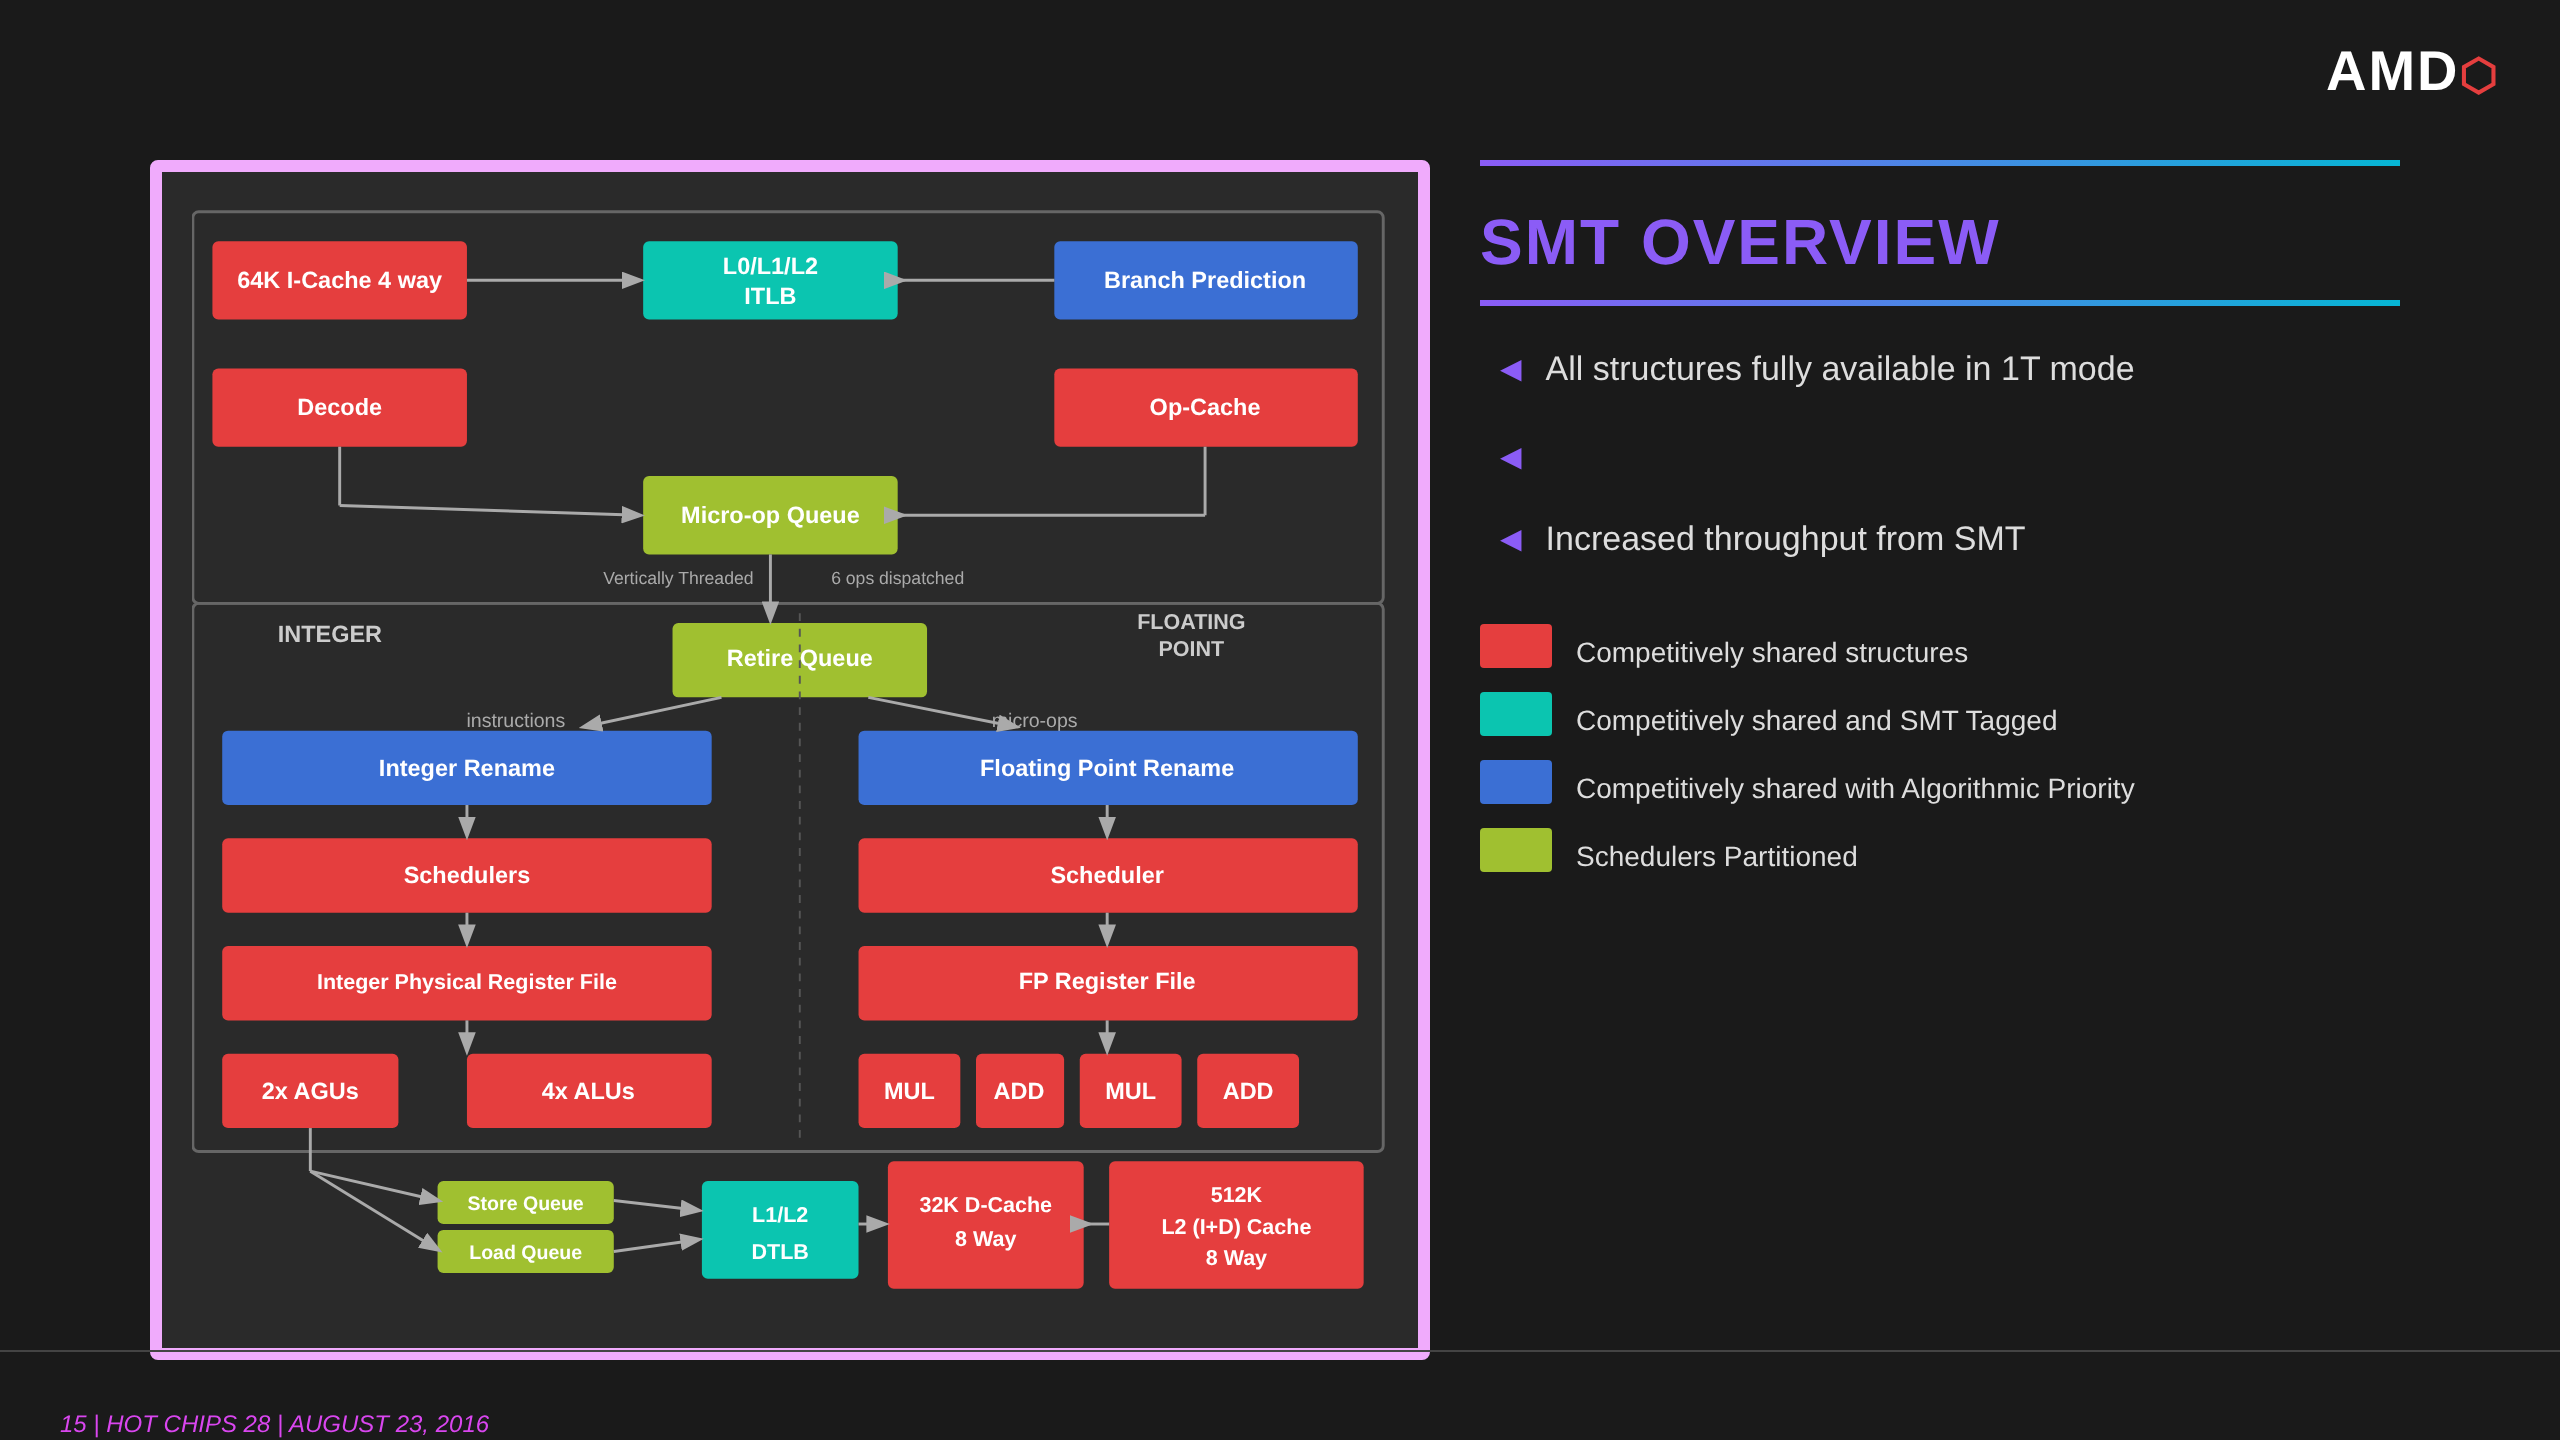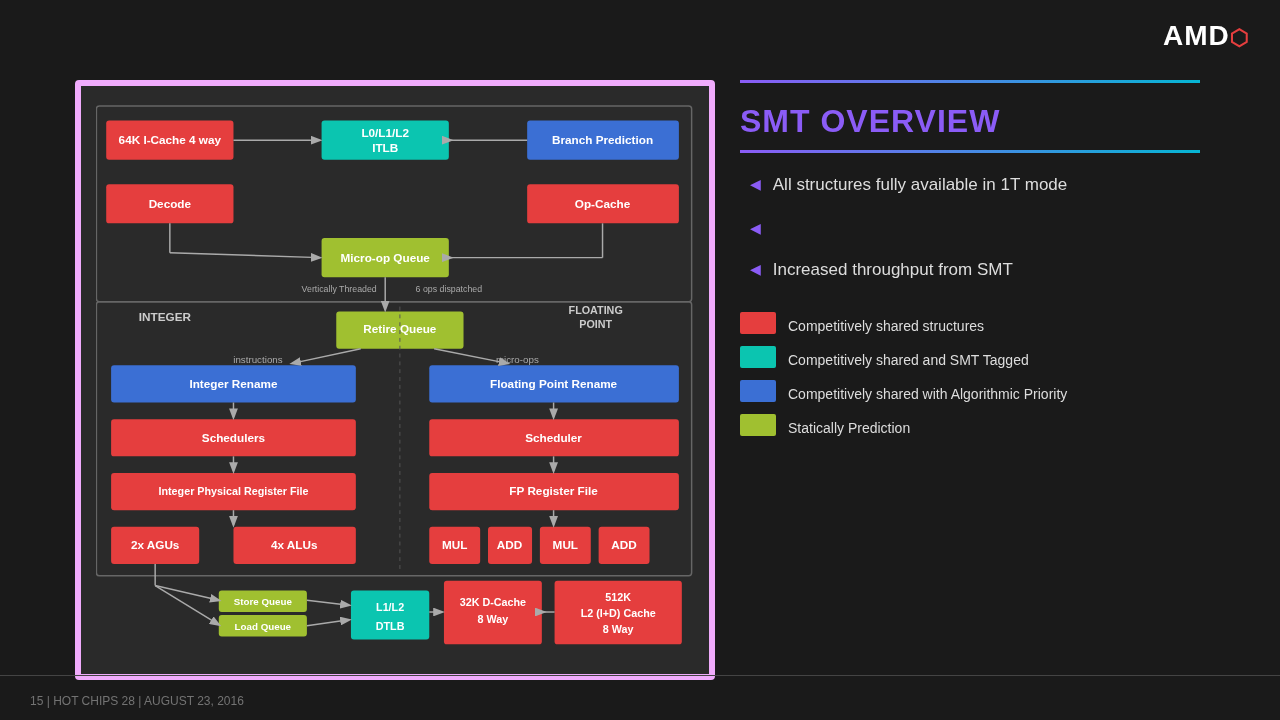--- a/index.html
+++ b/index.html
@@ -106,24 +106,25 @@
     }
 
     .legend-red { background: #e53e3e; }
     .legend-teal { background: #0bc5b0; }
     .legend-blue { background: #3b6fd4; }
     .legend-green { background: #a0c030; }
 
     
     .footer {
       position: absolute;
-      bottom: 12px;
+      bottom: 1px;
       left: 30px;
       font-size: 12px;
-      color: #737373;
+      color: #d946ef;
+      font-style: italic;
     }
 
     
     .diagram-svg {
       width: 100%;
       height: 100%;
     }
 
     
     .bottom-bar {
@@ -318,20 +319,20 @@
     <div class="legend-item">
       <div class="legend-box legend-teal"></div>
       <span>Competitively shared and SMT Tagged</span>
     </div>
     <div class="legend-item">
       <div class="legend-box legend-blue"></div>
       <span>Competitively shared with Algorithmic Priority</span>
     </div>
     <div class="legend-item">
       <div class="legend-box legend-green"></div>
-      <span>Statically Prediction</span>
+      <span>Schedulers Partitioned</span>
     </div>
   </div>
 </div>
 
 <div class="bottom-bar">
   <span class="footer">15  |  HOT CHIPS 28  |  AUGUST 23, 2016</span>
 </div>
 
 </body></html>

